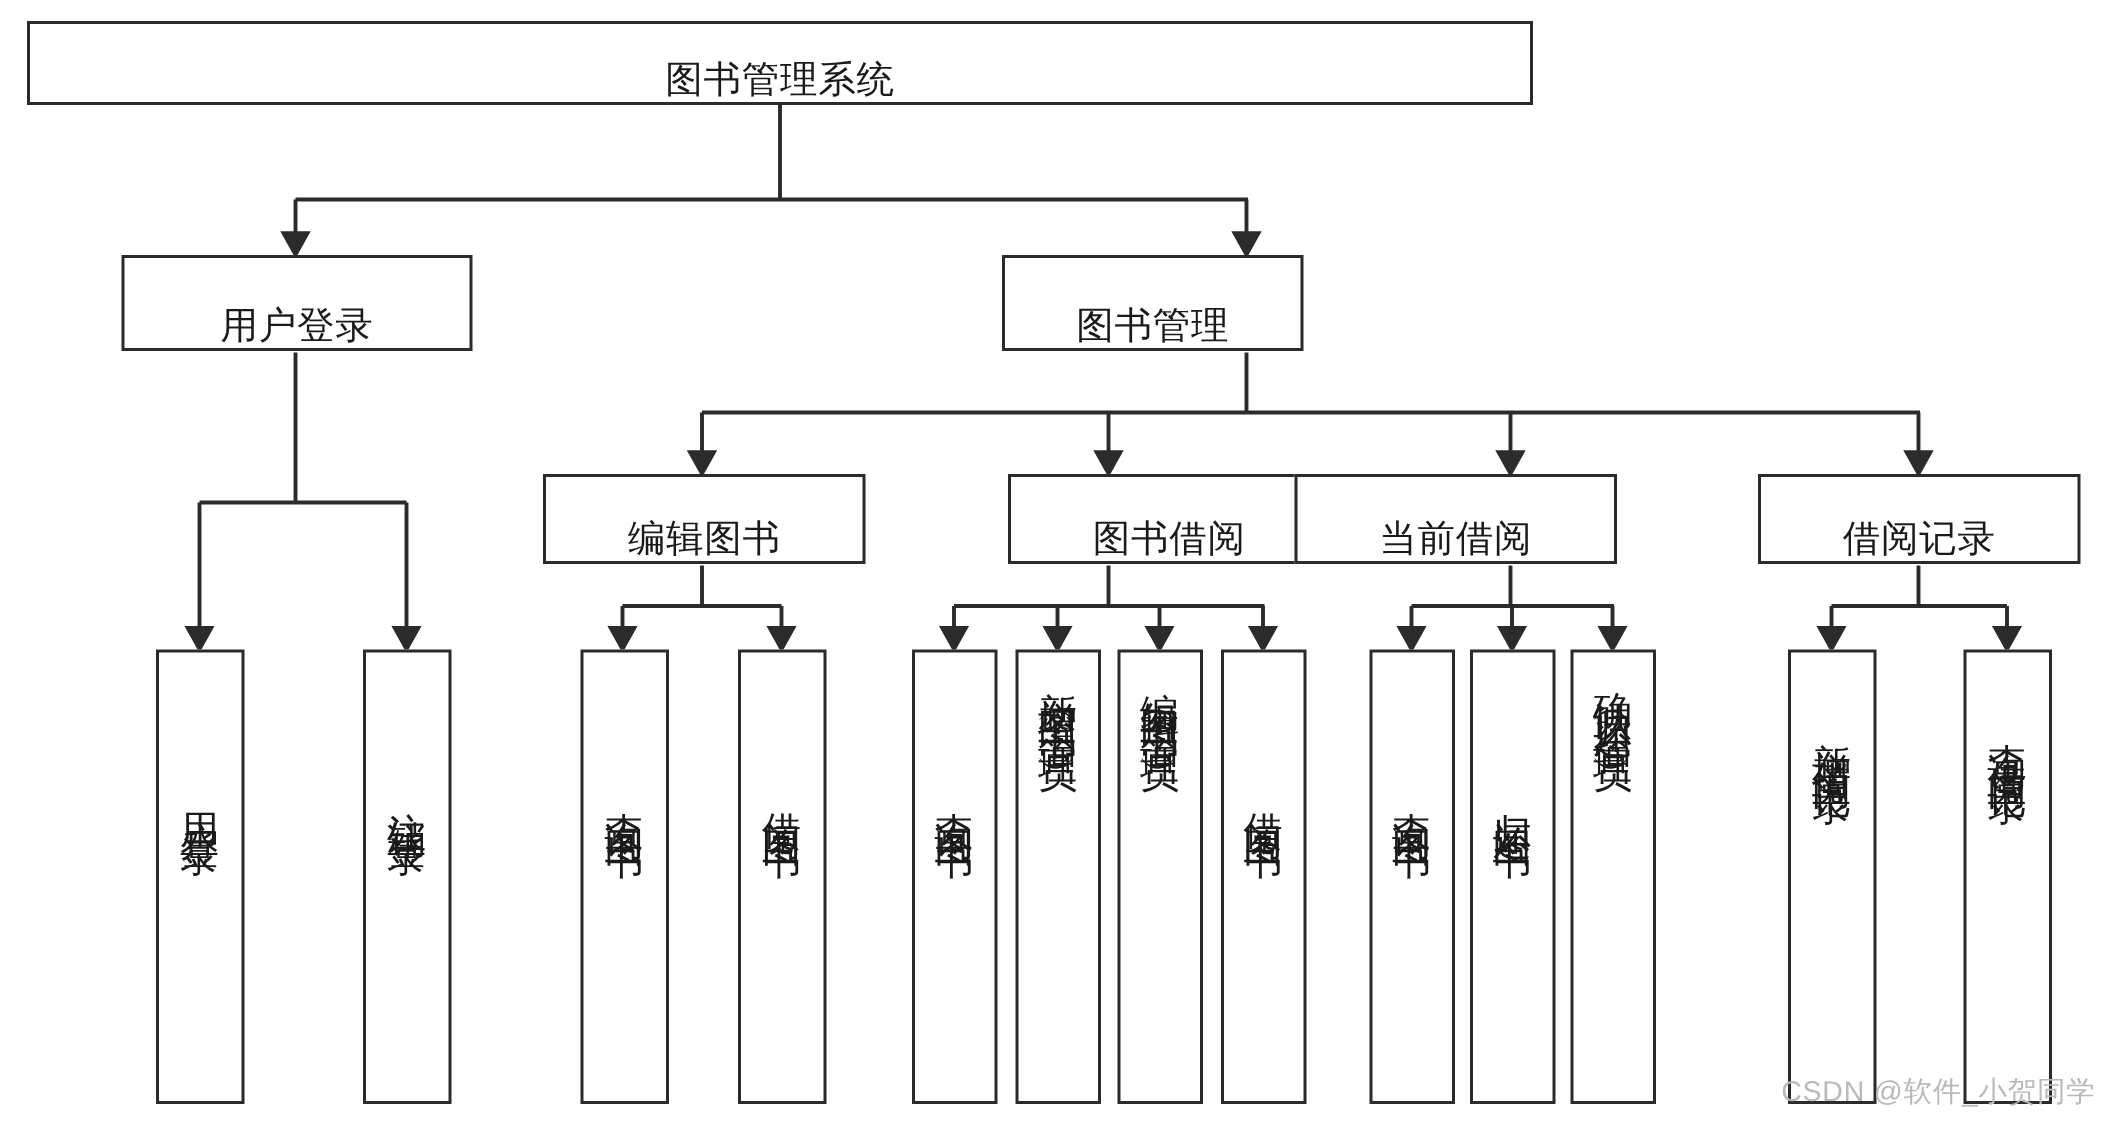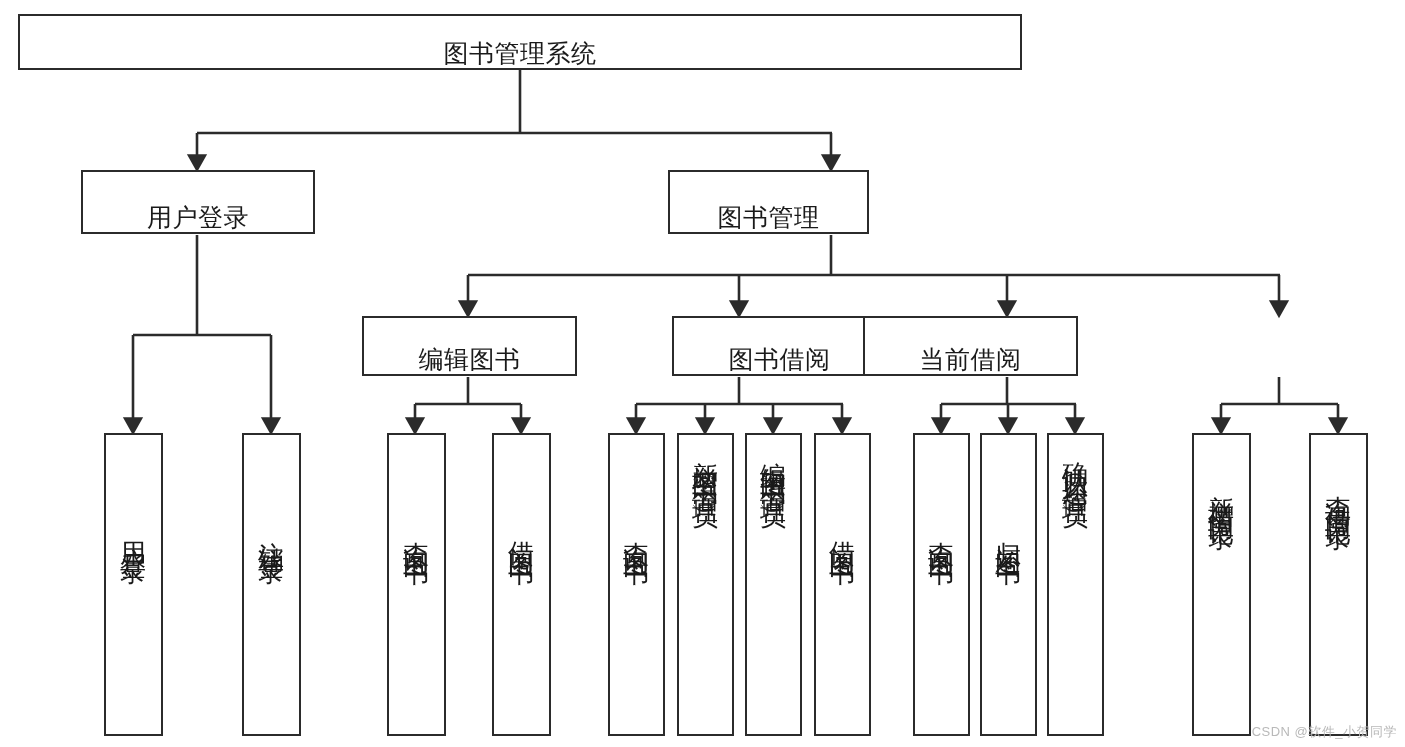--- a/index.html
+++ b/index.html
@@ -63,21 +63,21 @@
     -webkit-text-orientation: upright;
     letter-spacing: 6px;
     line-height: 1;
     white-space: nowrap;
     display: block;
   }
   .watermark {
     position: absolute;
     right: 8px;
     bottom: 6px;
-    font-size: 13px;
+    font-size: 19px;
     color: #b9b9b9;
     font-family: "Liberation Sans", "DejaVu Sans", sans-serif;
     letter-spacing: 0.5px;
     user-select: none;
     margin-top: 41px;
   }
 </style>
 </head>
 <body>
 
@@ -147,20 +147,23 @@
 
   <div class="node horiz" style="left:362px; top:316px; width:215px; height:60px;">
     <span class="label">编辑图书</span>
   </div>
   <div class="node horiz" style="left:632px; top:316px; width:215px; height:60px;margin-left:40px;">
     <span class="label">图书借阅</span>
   </div>
   <div class="node horiz" style="left:863px; top:316px; width:215px; height:60px;">
     <span class="label">当前借阅</span>
   </div>
+  <div class="node horiz" style="left:1172px; top:316px; width:215px; height:60px;">
+    <span class="label">借阅记录</span>
+  </div>
 
   <div class="node vert" style="left:104px; top:433px; width:59px; height:303px; padding-top:86px;">
     <span class="label">用户登录</span>
   </div>
   <div class="node vert" style="left:242px; top:433px; width:59px; height:303px; padding-top:86px;">
     <span class="label">注销登录</span>
   </div>
 
   <div class="node vert" style="left:387px; top:433px; width:59px; height:303px; padding-top:86px;">
     <span class="label">查询图书</span>

